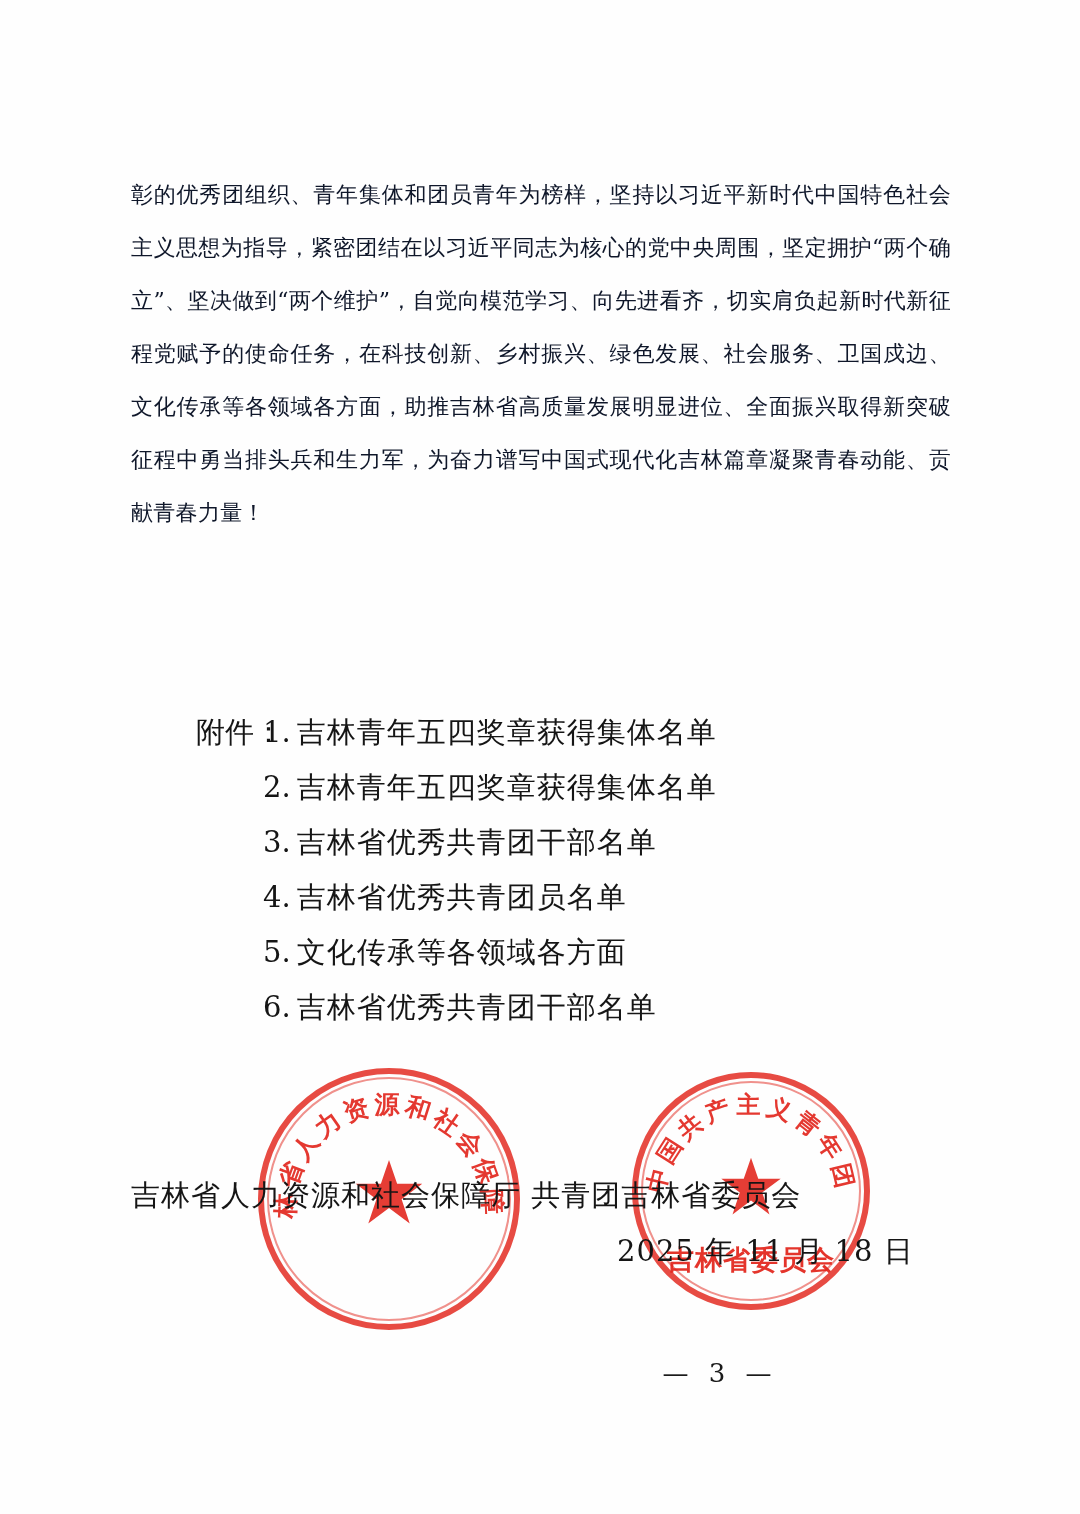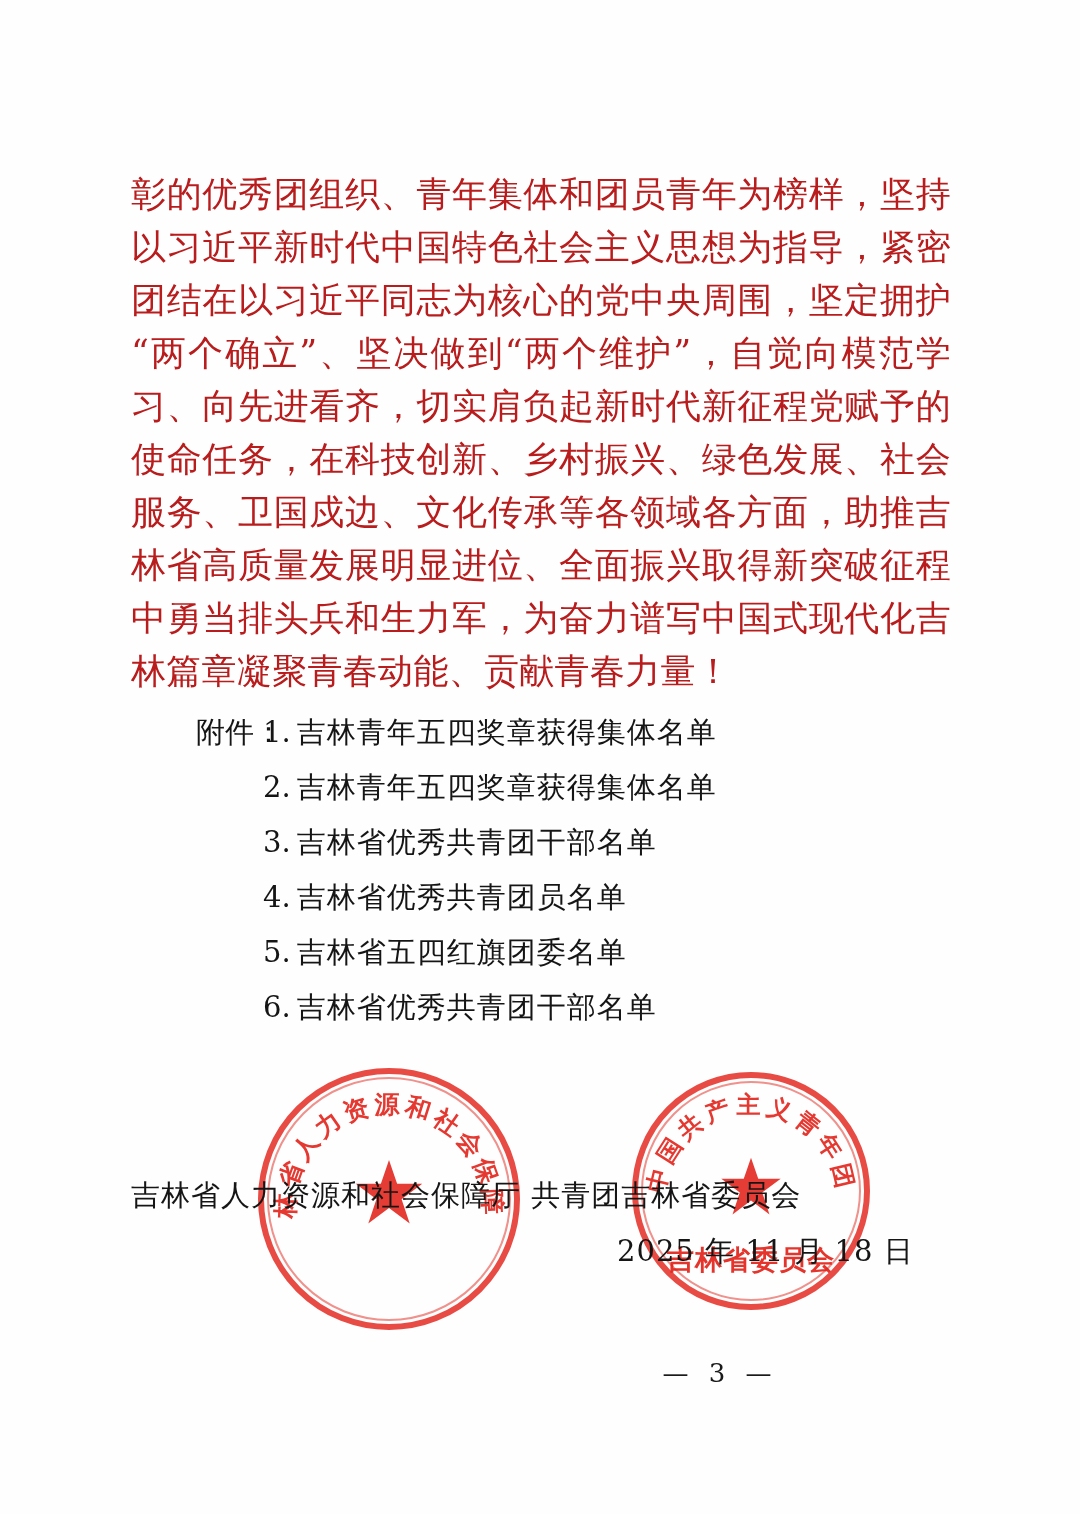--- a/index.html
+++ b/index.html
@@ -23,27 +23,27 @@
   }
 
   
   .doc-body {
     position: absolute;
     left: 131px;
     top: 168px;
     width: 820px;
   }
   .body-para {
-    font-size: 35px;
+    font-size: 22px;
     line-height: 53px;
     letter-spacing: 0.3px;
     text-align: justify;
     text-justify: inter-character;
     margin: 0;
-    color: #b91c1c;
+    color: #0f172a;
   }
 
   
   .attachments {
     position: absolute;
     left: 131px;
     top: 705px;
     width: 820px;
   }
   .att-row {
@@ -215,21 +215,21 @@
 
     <div class="att-row">
       <span class="att-label"></span>
       <span class="att-num">4.</span>
       <span class="att-text">吉林省优秀共青团员名单</span>
     </div>
 
     <div class="att-row">
       <span class="att-label"></span>
       <span class="att-num">5.</span>
-      <span class="att-text">吉林省五四红旗团委名单</span>
+      <span class="att-text">文化传承等各领域各方面</span>
     </div>
 
     <div class="att-row">
       <span class="att-label"></span>
       <span class="att-num">6.</span>
       <span class="att-text">吉林省优秀共青团干部名单</span>
     </div>
 
   </div>
 

